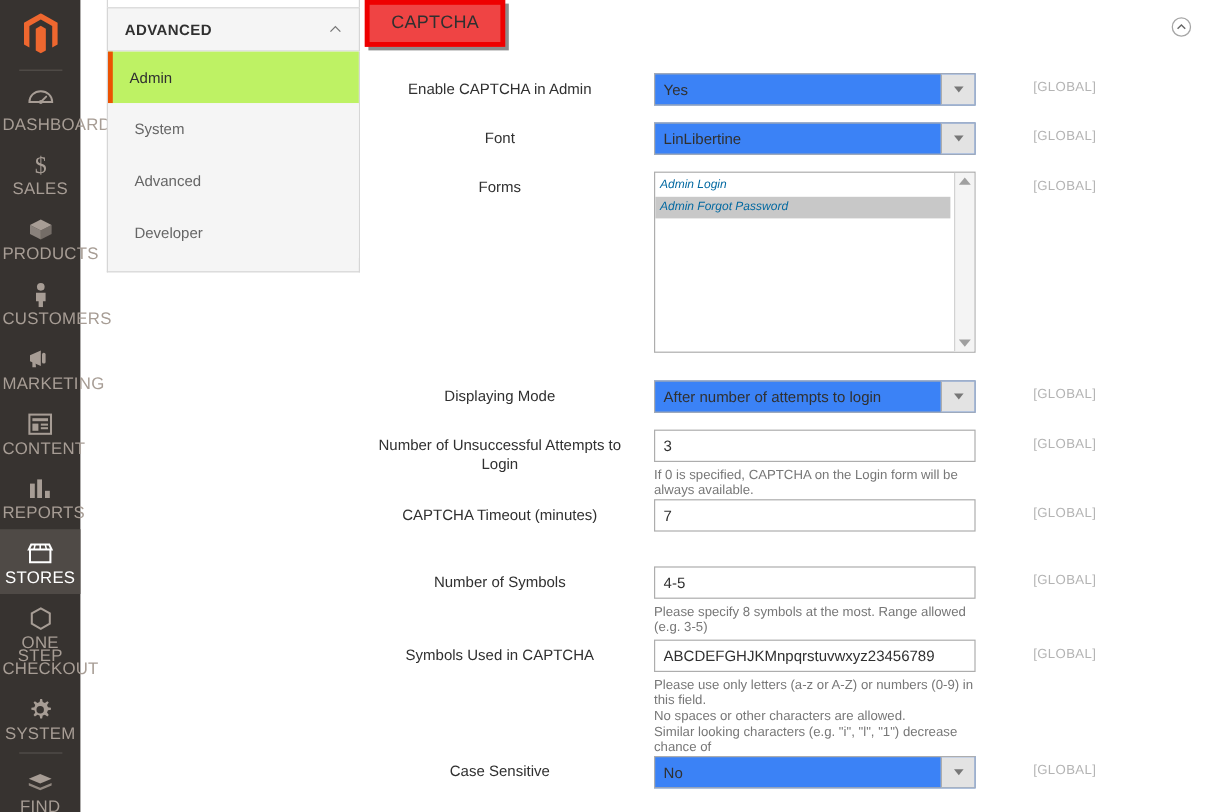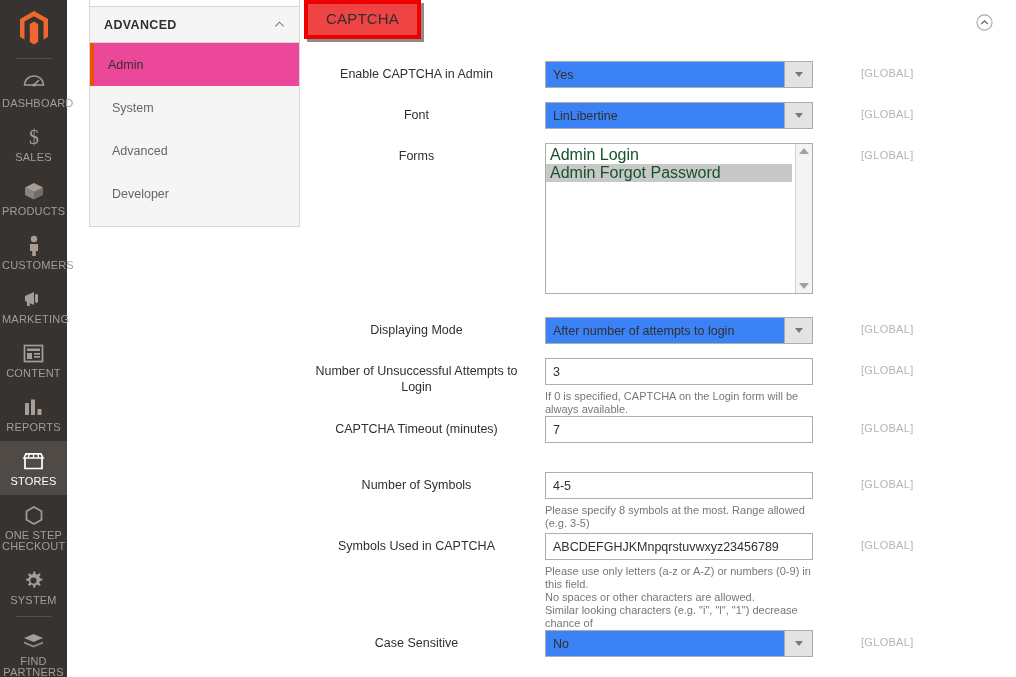--- a/index.html
+++ b/index.html
@@ -31,21 +31,21 @@
     text-align: center; cursor: pointer;
   }
   .sb-item.active { background: #4f4a46; }
   .sb-icon {
     display: flex; align-items: center; justify-content: center;
     height: 22px; margin-bottom: 4px; color: #a79d95;
   }
   .sb-item.active .sb-icon { color: #ffffff; }
   .sb-icon svg { display: block; }
   .sb-label {
-    font-size: 11px; letter-spacing: 0.2px; color: #a79d95;
+    font-size: 14px; letter-spacing: 0.2px; color: #a79d95;
     line-height: 11px; text-transform: uppercase;
   }
   .sb-item.active .sb-label { color: #ffffff; }
 
   
   .config-nav {
     position: absolute; left: 89px; top: -10px;
     width: 211px;
   }
   .nav-stub {
@@ -64,21 +64,21 @@
   .chev { width: 11px; height: 11px; color: #777; }
   .nav-list { border: 1px solid #d6d6d6; border-top: none; background: #f5f5f5;
               padding-bottom: 11px; }
   .nav-item {
     height: 43px; display: flex; align-items: center;
     padding-left: 18px; font-size: 12.5px; color: #666;
     cursor: pointer; border-left: 4px solid transparent;
     background: #f5f5f5;
   }
   .nav-item.active {
-    background: #ec4899; border-left-color: #eb5202; color: #303030;
+    background: #bef264; border-left-color: #eb5202; color: #303030;
     padding-left: 14px;
   }
 
   
   .content { position: absolute; left: 300px; top: 0; width: 716px; height: 677px; }
 
   .section-header {
     position: relative; height: 45px;
   }
   .section-title-box {
@@ -136,23 +136,24 @@
     background: #ffffff; font-size: 12.5px; color: #303030;
     padding-left: 7px; font-family: "Liberation Sans", sans-serif;
   }
 
   .mg-multiselect {
     position: relative; width: 268px; height: 151px;
     border: 1px solid #adadad; background: #ffffff; overflow: hidden;
   }
   .ms-options { padding-top: 2px; }
   .ms-option {
-    font-size: 16px; color: #14532d; padding: 1px 4px 2px 4px;
+    font-size: 10px; color: #0369a1; padding: 1px 4px 2px 4px;
     line-height: 15px; cursor: pointer;
     margin-right: 20px;
+    font-style: italic;
   }
   .ms-option.selected { background: #c8c8c8; }
   .ms-scrollbar {
     position: absolute; right: 0; top: 0; width: 17px; height: 149px;
     background: #f4f4f4; border-left: 1px solid #d2d2d2;
     display: flex; flex-direction: column; justify-content: space-between;
     align-items: center; padding: 4px 0; cursor: pointer;
   }
   .sb-arrow-up { width: 0; height: 0;
     border-left: 5px solid transparent; border-right: 5px solid transparent;

